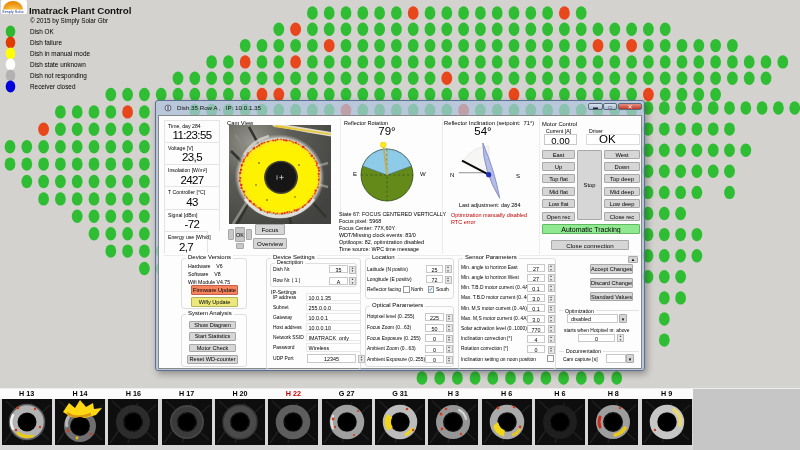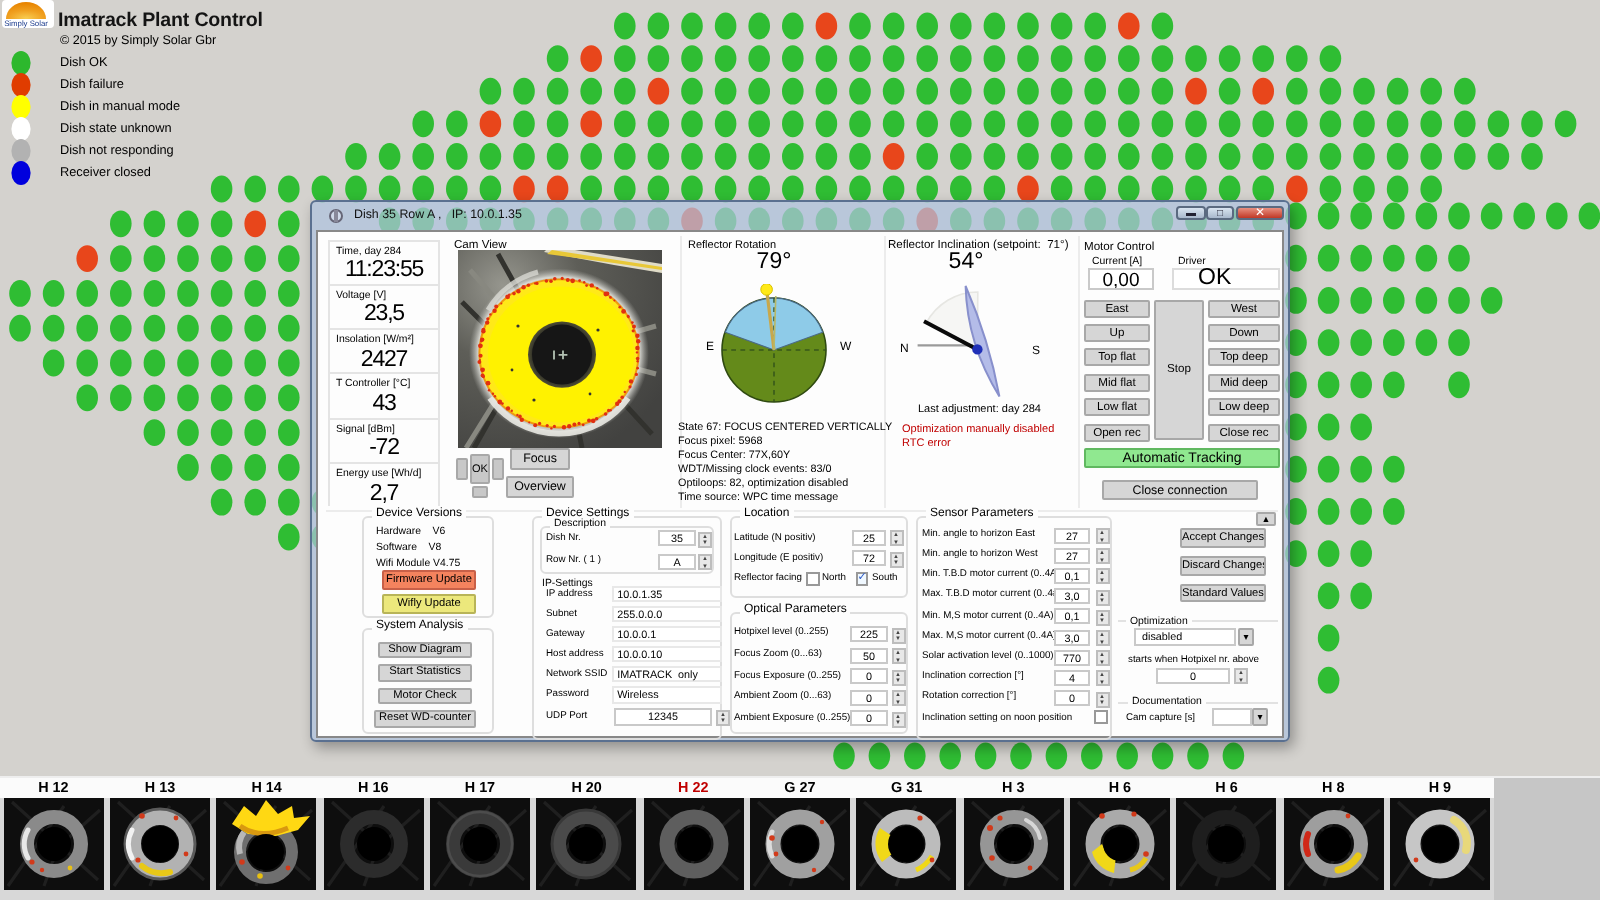--- a/index.html
+++ b/index.html
@@ -438,21 +438,21 @@
           <div class="fv">2427</div>
         </div>
         <div class="fld" style="left:5px;top:70.4px;width:56px;height:22.3px">
           <div class="fl">T Controller [°C]</div>
           <div class="fv">43</div>
         </div>
         <div class="fld" style="left:5px;top:92.7px;width:56px;height:22.3px">
           <div class="fl">Signal [dBm]</div>
           <div class="fv">-72</div>
         </div>
-        <div class="fld" style="left:5px;top:115.0px;width:56px;height:22.3px">
+        <div class="fld" style="left:5px;top:115.0px;width:44px;height:22.3px">
           <div class="fl">Energy use [Wh/d]</div>
           <div class="fv">2,7</div>
         </div>
         <div class="lb" style="left:68px;top:3.5px;font-size:5.8px;color:#000;">Cam View</div>
         <div style="position:absolute;left:70px;top:8.5px;width:102px;height:99px">
           <svg width="102" height="99" viewBox="0 0 102 99" style="display:block">
 <defs>
 <radialGradient id="camg" cx="22%" cy="18%" r="95%">
  <stop offset="0%" stop-color="#96968e"></stop>
                 <stop offset="40%" stop-color="#5e5e58"></stop>
@@ -829,33 +829,20 @@
         </div>
         <div class="lb" style="left:405px;top:232px;font-size:5.2px;color:#000;background:#fdfdfd;padding:0 2px;">Documentation</div>
         <div class="lb" style="left:404px;top:240.5px;font-size:4.9px;color:#000;">Cam capture [s]</div>
         <div class="nbox" style="left:447px;top:237.5px;width:20px;height:9.5px;font-size:5.4px;text-align:center;line-height:9.5px"></div>
         <div class="bt" style="left:467px;top:237.5px;width:8px;height:9.5px;font-size:5px;background:#d6d6d6;color:#000;border-color:#a8a8a8;line-height:8.5px">▾</div>
         <div class="bt" style="left:469px;top:139.5px;width:10px;height:7px;font-size:4.5px;background:#d6d6d6;color:#000;border-color:#a8a8a8;line-height:6px">▲</div>
       </div>
 </div>
 <div id="strip">
       <div class="tile">
-        <div class="tlab" style="color:#000">H 12</div>
-        <svg width="50" height="46" viewBox="0 0 50 46" style="display:block">
-          <rect width="50" height="46" fill="#0e0e0e"></rect>
-          <path d="M2 44 L30 4 M4 2 L47 41 M48 6 L30 22 M20 44 L25 30" stroke="#1f1f1f" stroke-width="1.6" fill="none"></path>
-          <circle cx="25" cy="23" r="13.5" fill="none" stroke="#8a8a8a" stroke-width="7"></circle>
-          <path d="M12 30 A 14 14 0 0 1 12 16" stroke="#e8e8e8" stroke-width="2.5" fill="none" stroke-linecap="round"></path>
-          <circle cx="14" cy="32" r="1.3" fill="#d23a1a"></circle>
-          <circle cx="19" cy="36" r="1.1" fill="#d23a1a"></circle>
-          <circle cx="33" cy="35" r="1.2" fill="#e8c018"></circle>
-          <circle cx="25" cy="23" r="8.5" fill="#000"></circle>
-        </svg>
-      </div>
-      <div class="tile">
         <div class="tlab" style="color:#000">H 13</div>
         <svg width="50" height="46" viewBox="0 0 50 46" style="display:block">
           <rect width="50" height="46" fill="#0e0e0e"></rect>
           <path d="M2 44 L30 4 M4 2 L47 41 M48 6 L30 22 M20 44 L25 30" stroke="#1f1f1f" stroke-width="1.6" fill="none"></path>
           <circle cx="25" cy="23" r="13.5" fill="none" stroke="#b2b2b2" stroke-width="8"></circle>
           <circle cx="25" cy="23" r="17.5" fill="none" stroke="#5a5a5a" stroke-width="1.5"></circle>
           <path d="M11 30 A 15 15 0 0 1 11 16" stroke="#f2f2f2" stroke-width="2.5" fill="none" stroke-linecap="round"></path>
           <circle cx="16" cy="9" r="1.4" fill="#d23a1a"></circle>
           <circle cx="33" cy="10" r="1.2" fill="#d23a1a"></circle>
           <circle cx="38" cy="28" r="1.2" fill="#d23a1a"></circle>

